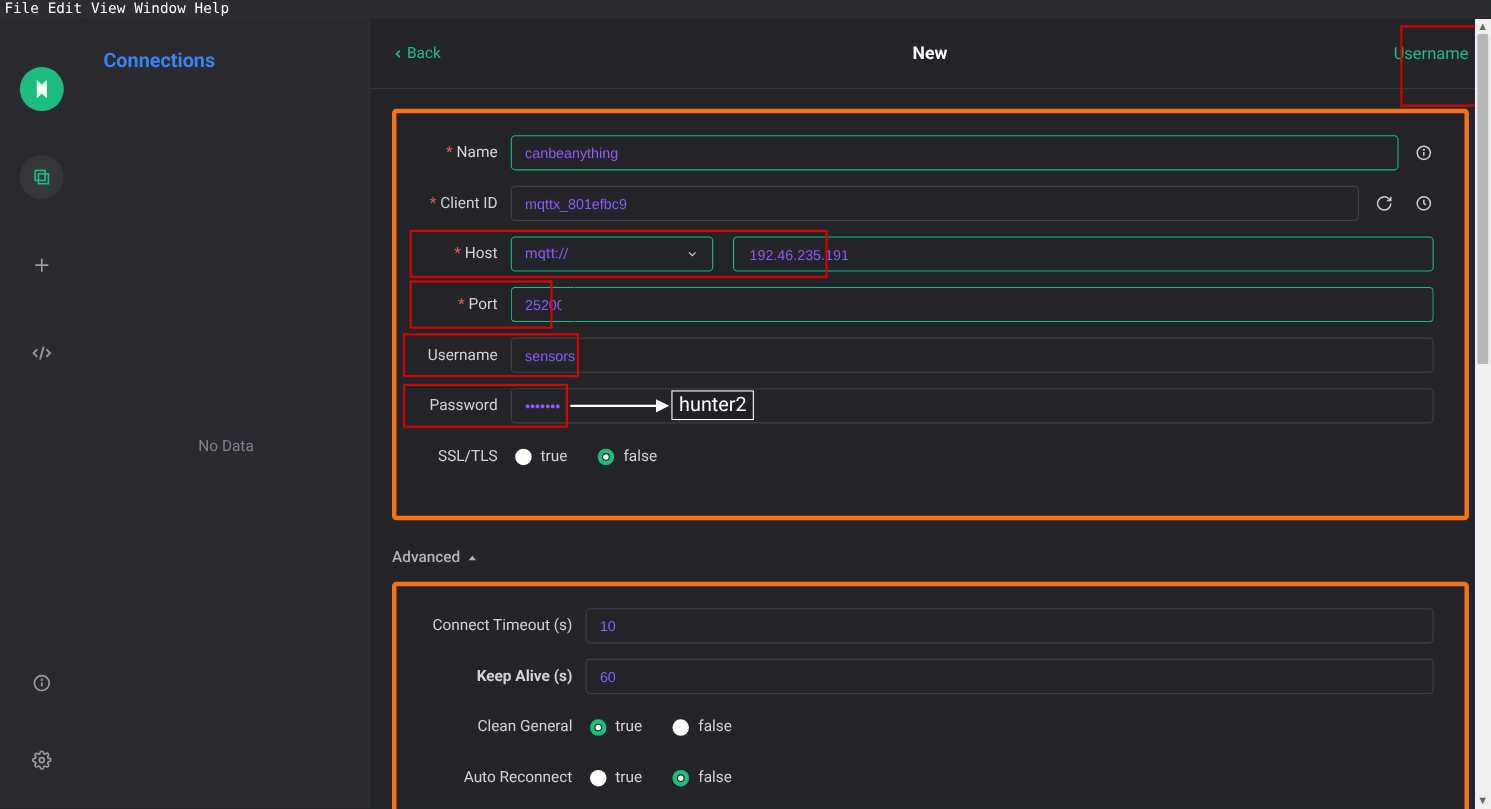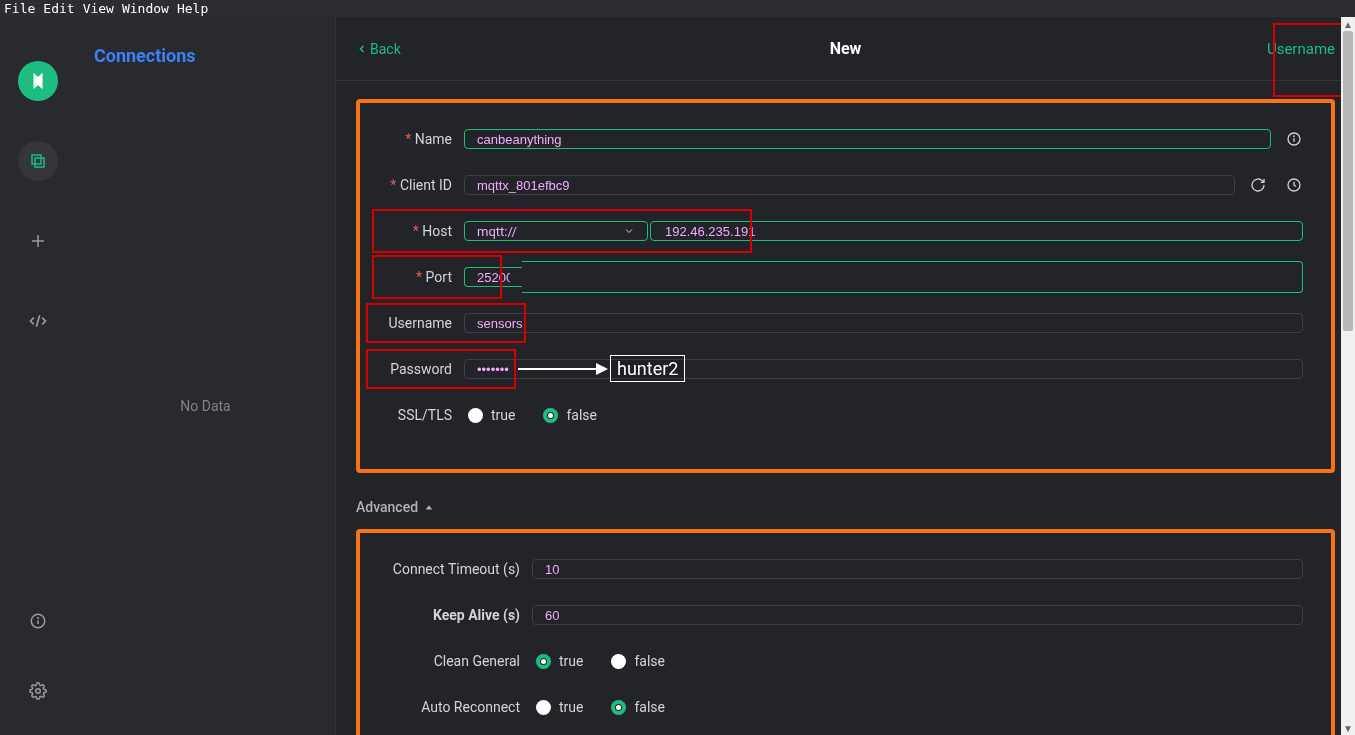--- a/index.html
+++ b/index.html
@@ -148,34 +148,34 @@
     flex-shrink: 0;
   }
   .req::before {
     content: "* ";
     color: #e05c5c;
   }
   .input, .select {
     background: transparent;
     border: 1px solid #3f4047;
     border-radius: 4px;
-    height: 20px;
+    height: 32px;
     padding: 0 12px;
-    color: #f0abfc;
+    color: #8b5cf6;
     font-size: 13px;
     outline: none;
   }
   .input.ok, .select.ok { border-color: #1dbc80; }
   .input.wide { flex: 1; }
   .select {
     width: 184px;
     display: flex;
     align-items: center;
     justify-content: space-between;
-    margin-right: 2px;
+    margin-right: 18px;
   }
   .port-input { width: 58px; text-align:center; }
   .port-rest {
     flex: 1;
     height: 32px;
     border: 1px solid #1dbc80;
     border-left: none;
     border-top-right-radius: 4px;
     border-bottom-right-radius: 4px;
   }

